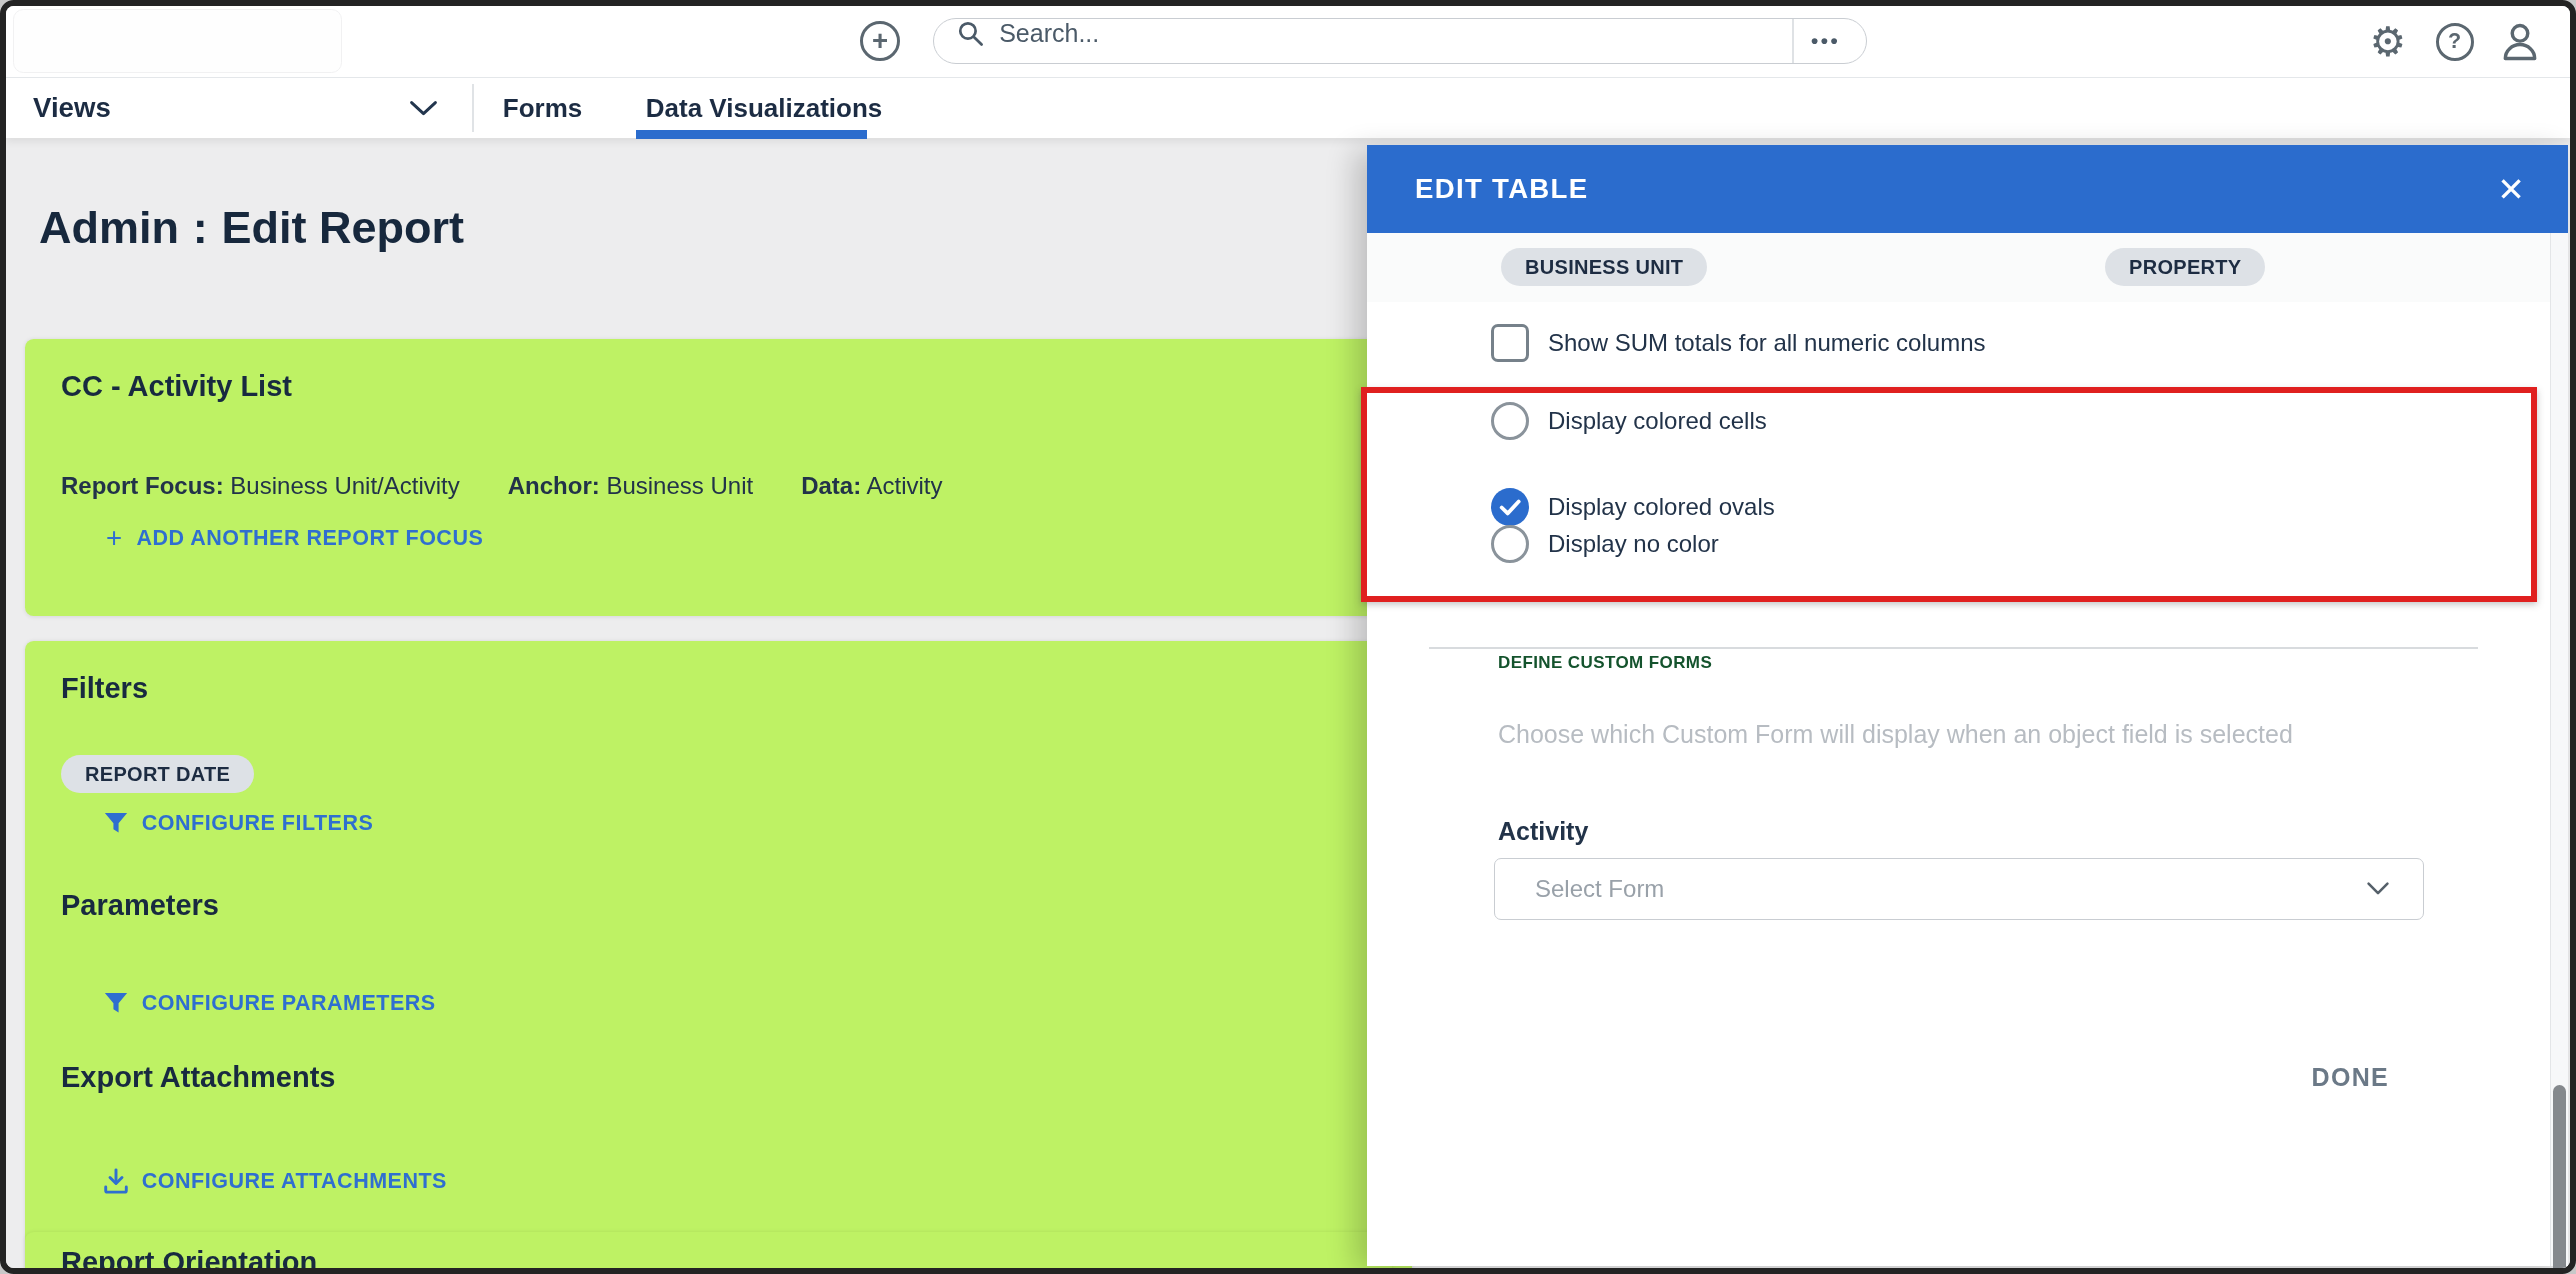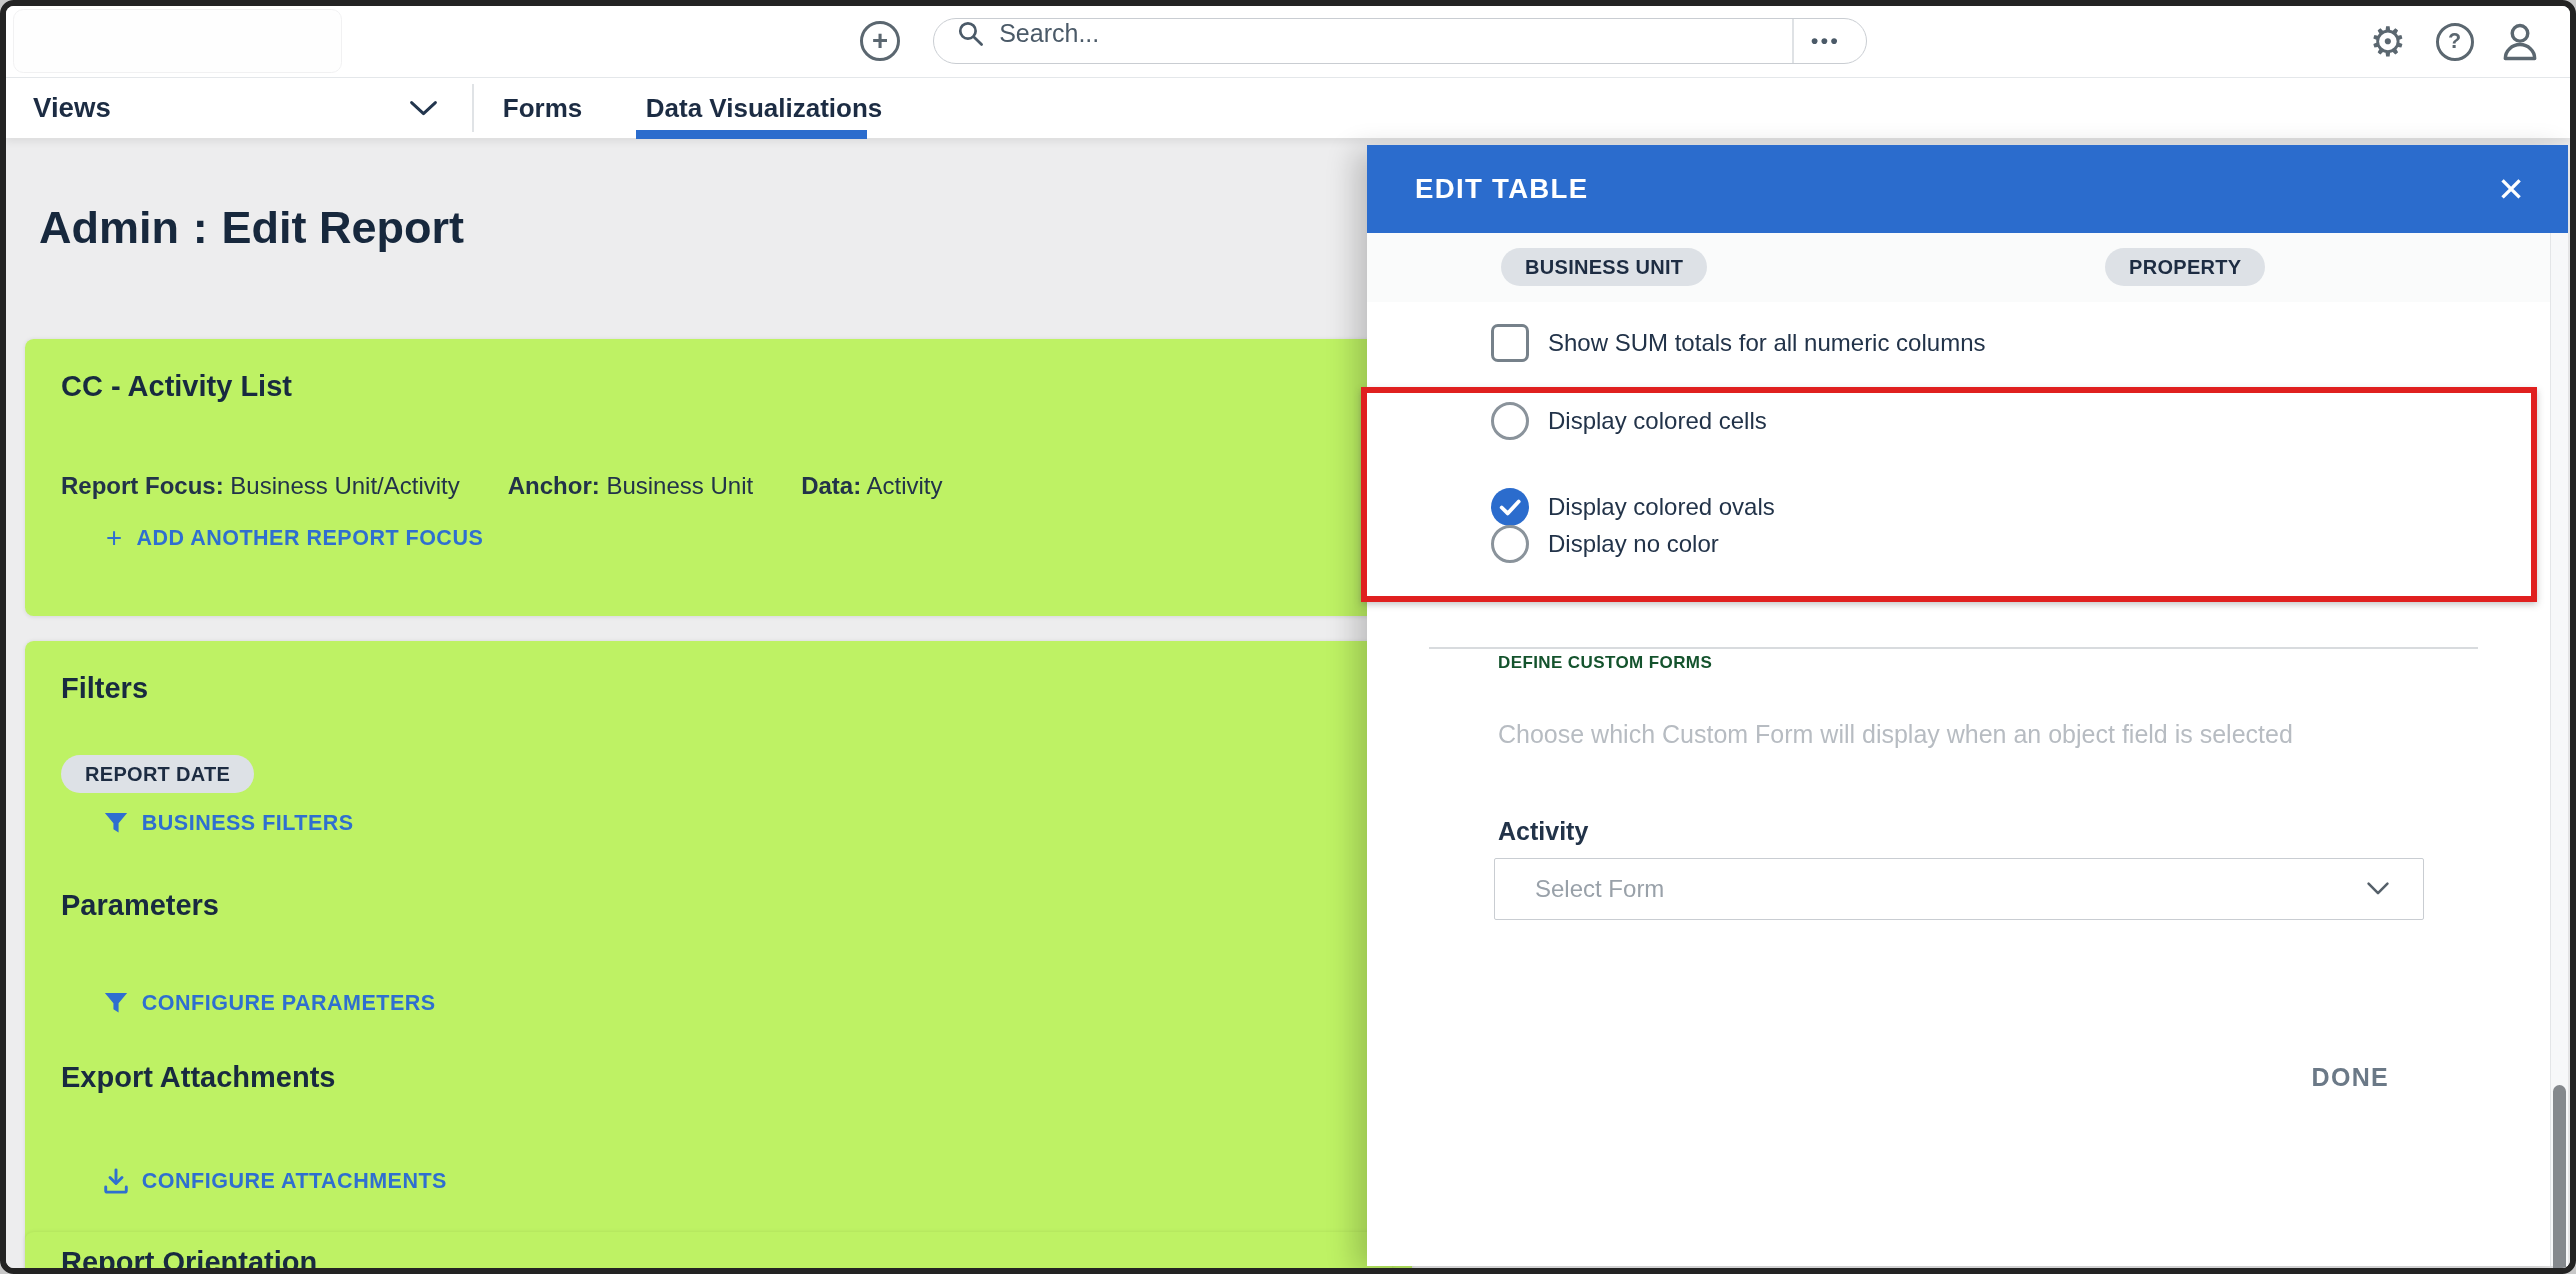--- a/index.html
+++ b/index.html
@@ -64,21 +64,21 @@
   .ctl-label{font-size:24px;color:#223349;}
   .radio-row{position:absolute;left:124px;display:flex;align-items:center;gap:19px;height:38px;}
   .radio{width:38px;height:38px;box-sizing:border-box;border:3.4px solid #8a939b;border-radius:50%;background:#fff;
     display:flex;align-items:center;justify-content:center;}
   .radio-row.checked .radio{border:none;background:#2b6ccd;}
   .divider-h{position:absolute;left:62px;top:502px;width:1049px;height:1.7px;background:#d8dbde;}
   .section-heading{position:absolute;left:131px;top:508px;font-size:17px;font-weight:700;letter-spacing:0.4px;color:#14532d;}
   .section-sub{position:absolute;left:131px;top:575px;font-size:25px;color:#b7bcc2;}
   .field-label{position:absolute;left:131px;top:672px;font-size:25px;font-weight:700;color:#223349;}
   .select{position:absolute;left:127px;top:713px;width:930px;height:62px;box-sizing:border-box;border:1.7px solid #c9cdd2;
-    border-radius:2px;background:#fff;display:flex;align-items:center;}
+    border-radius:7px;background:#fff;display:flex;align-items:center;}
   .select-text{margin-left:40px;font-size:24px;color:#99a1a9;}
   .select-chevron{position:absolute;right:33px;top:22.4px;}
   .done-btn{position:absolute;right:179px;top:918px;font-size:25px;font-weight:700;letter-spacing:1.3px;color:#6b7987;margin-left:13px;}
   .scroll-track{position:absolute;left:1183px;top:88px;width:18px;height:1033px;background:#f7f8f9;border-left:0.9px solid #e4e6e8;box-sizing:border-box;}
   .scroll-thumb{position:absolute;left:1.7px;top:852px;width:13.8px;height:261px;border-radius:6.9px;background:#85898d;}
   
   .red-rect{position:absolute;left:1355px;top:381px;width:1176px;height:215px;box-sizing:border-box;
     border:6.9px solid #e0201f;z-index:6;box-shadow:0 3.4px 6.9px rgba(80,80,80,.35);}
   svg{display:block;}
 </style>
@@ -148,21 +148,21 @@
   <div class="card card2">
     <h2 style="top:31px;">Filters</h2>
     <span class="chip" style="position:absolute;left:36px;top:114px;">REPORT DATE</span>
 
     <div class="blue-link" style="position:absolute;left:79px;top:170px;">
       <span>
         <svg width="24" height="22.4" viewBox="0 0 28 26">
             <path d="M1,1 H27 L17,13 V24 L11,20 V13 Z" fill="#2f6fd0"></path>
           </svg>
       </span>
-      <span>BUSINESS FILTERS</span>
+      <span>CONFIGURE FILTERS</span>
     </div>
 
     <h2 style="top:248px;">Parameters</h2>
 
     <div class="blue-link" style="position:absolute;left:79px;top:350px;">
       <span>
         <svg width="24" height="22.4" viewBox="0 0 28 26">
             <path d="M1,1 H27 L17,13 V24 L11,20 V13 Z" fill="#2f6fd0"></path>
           </svg>
       </span>

